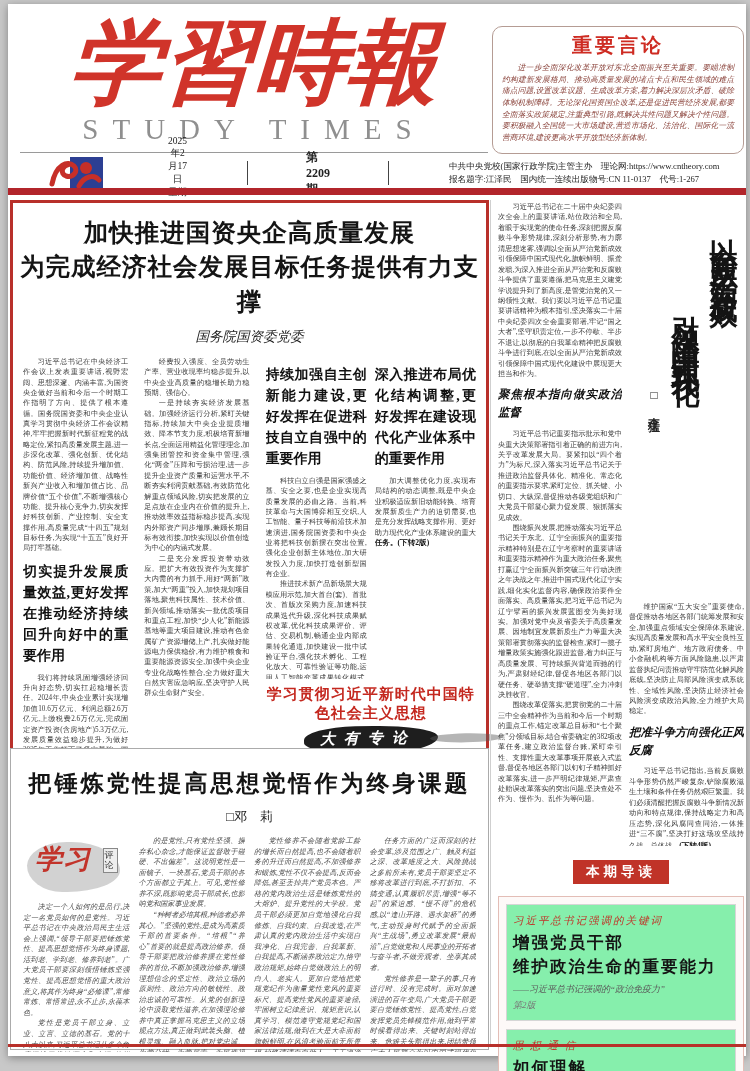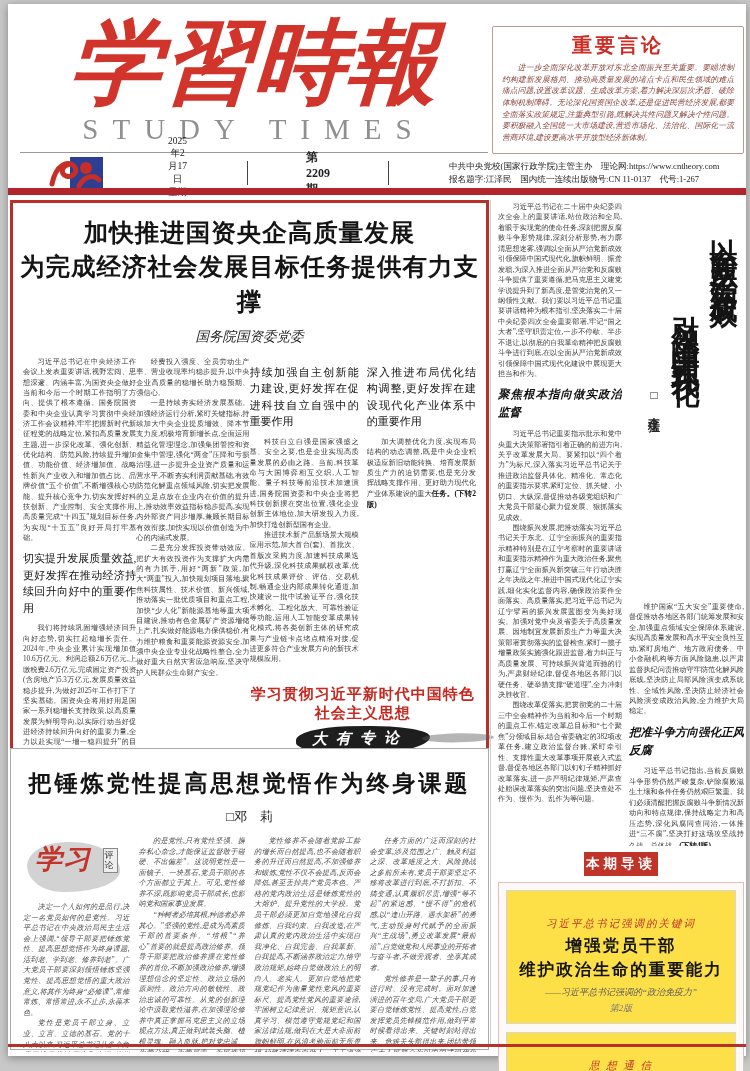--- a/index.html
+++ b/index.html
@@ -20,21 +20,21 @@
     font-family:"DejaVu Serif","Liberation Serif",serif;
   }
   .mast-sub{
     margin-top:2px;font-size:29px;color:#8f8f8f;letter-spacing:14px;
     font-family:"Liberation Serif","DejaVu Serif",serif;
   }
   .mast-line{position:absolute;left:12px;top:148px;width:468px;height:1px;background:#9a9a9a;}
   
   .quotes-box{
     position:absolute;left:484px;top:22px;width:252px;height:128px;
-    border:1.5px solid #b59c94;border-radius:2px;background:#fff;box-sizing:border-box;
+    border:1.5px solid #b59c94;border-radius:10px;background:#fff;box-sizing:border-box;
   }
   .q-title{text-align:center;font-size:20px;font-weight:bold;color:#ce2b22;margin:5px 0 3px 0;letter-spacing:3px;}
   .q-body{
     padding:0 9px;font-size:7.8px;line-height:1.5;color:#8a423a;
     text-align:justify;text-indent:2em;font-style:italic;
   }
   
   .info-row{position:absolute;left:38px;top:152px;width:450px;height:34px;display:flex;align-items:center;gap:48px;}
   .paper-logo{width:58px;height:34px;flex:0 0 auto;}
   .date-block{margin-left:8px;text-align:center;font-size:9.5px;line-height:1.35;color:#222;padding:0 8px;}
@@ -43,24 +43,24 @@
   .pub-block{font-size:8.6px;line-height:1.5;color:#222;padding-left:8px;text-align:left;white-space:nowrap;}
   .red-rule{position:absolute;left:0;top:184px;width:738px;height:7px;background:#b2252b;}
   
   .main-article{
     position:absolute;left:2px;top:196px;width:479px;height:633px;
     border:3px solid #b8302a;box-sizing:border-box;background:#fff;
   }
   .m-head{margin-top:13px;text-align:center;font-weight:bold;color:#141414;
     font-size:24.5px;line-height:1.4;letter-spacing:1px;}
   .m-byline{text-align:center;font-size:13.5px;margin-top:9px;color:#222;font-style:italic;}
-  .m-body{display:flex;gap:0;margin:11px 10px 0 10px;height:396px;}
+  .m-body{display:flex;gap:16px;margin:11px 10px 0 10px;height:396px;}
   .m-col{flex:1 1 0;font-size:7.2px;line-height:1.44;color:#3a3a3a;text-align:justify;overflow:hidden;}
   .m-col p{margin:0;text-indent:2em;}
-  .m-sub{font-size:11px;font-weight:normal;color:#111;line-height:1.5;margin:7px 0;text-indent:0 !important;}
+  .m-sub{font-size:14px;font-weight:bold;color:#111;line-height:1.5;margin:7px 0;text-indent:0 !important;}
   .m-right{flex:2 1 0;display:flex;flex-direction:column;}
   .m-right-cols{display:flex;gap:8px;height:342px;overflow:hidden;}
   .banner{margin-top:6px;text-align:center;}
   .banner-text{font-size:15px;font-weight:bold;color:#c4281f;letter-spacing:1px;}
   .brush{
     position:relative;display:inline-block;margin-top:3px;background:#1e1e1e;color:#fff;
     font-size:15px;font-weight:bold;font-style:italic;letter-spacing:9px;
     padding:3px 22px 5px 16px;border-radius:48% 60% 52% 58% / 62% 55% 70% 50%;
     transform:rotate(-1deg);
   }
@@ -79,25 +79,25 @@
   .v-line{font-size:28px;font-weight:bold;color:#141414;letter-spacing:7px;line-height:1.25;margin:0 3px;}
   .v-line.l1{padding-top:14px;}
   .v-line.l2{padding-top:92px;}
   .v-byline{font-size:12px;color:#222;letter-spacing:5px;padding-top:186px;margin:0 6px;font-weight:bold;}
   .r-cont{flex:1;margin-top:8px;font-size:7.2px;line-height:1.45;color:#3a3a3a;text-align:justify;overflow:hidden;}
   .r-cont p{margin:0;text-indent:2em;}
   .jump{font-weight:bold;color:#111;font-size:7.6px;}
   
   .digest{position:absolute;left:490px;top:844px;width:246px;}
   .digest-label{
-    width:74px;margin:4px auto;background:#c03328;color:#fff;text-align:center;
+    width:96px;margin:12px auto;background:#c03328;color:#fff;text-align:center;
     font-size:13.5px;font-weight:bold;letter-spacing:4px;padding:3px 0;
   }
   .digest-outer{margin-top:6px;border:1px solid #e3bdb6;padding:7px;background:#fdf9f8;}
-  .digest-item{background:#fde047;border:1px solid #d6d6d6;text-align:center;padding:26px 6px 8px 6px;}
+  .digest-item{background:#86efac;border:1px solid #d6d6d6;padding:9px 6px 8px 6px;}
   .digest-item + .digest-item{margin-top:8px;}
   .d-eyebrow{font-size:10.5px;color:#c03328;letter-spacing:2px;font-style:italic;}
   .d-title{font-size:16.5px;font-weight:bold;color:#141414;line-height:1.45;letter-spacing:2px;margin-top:3px;}
   .d-note{font-size:9px;color:#5a5a5a;margin-top:4px;font-style:italic;}
   .d-page{font-size:9px;color:#777;margin-top:3px;font-style:italic;}
   
   .bottom-article{
     position:absolute;left:2px;top:744px;width:479px;height:302px;
     border:1px solid #ababab;box-sizing:border-box;background:#fff;
   }

